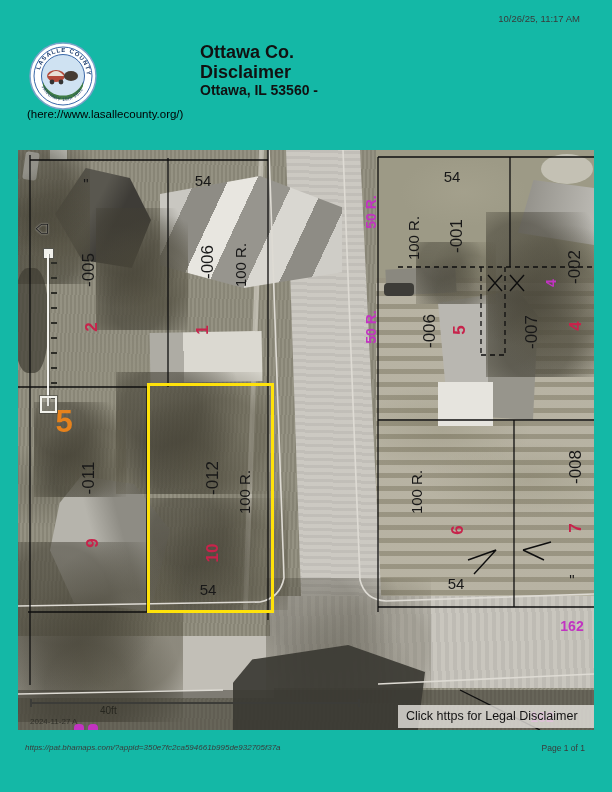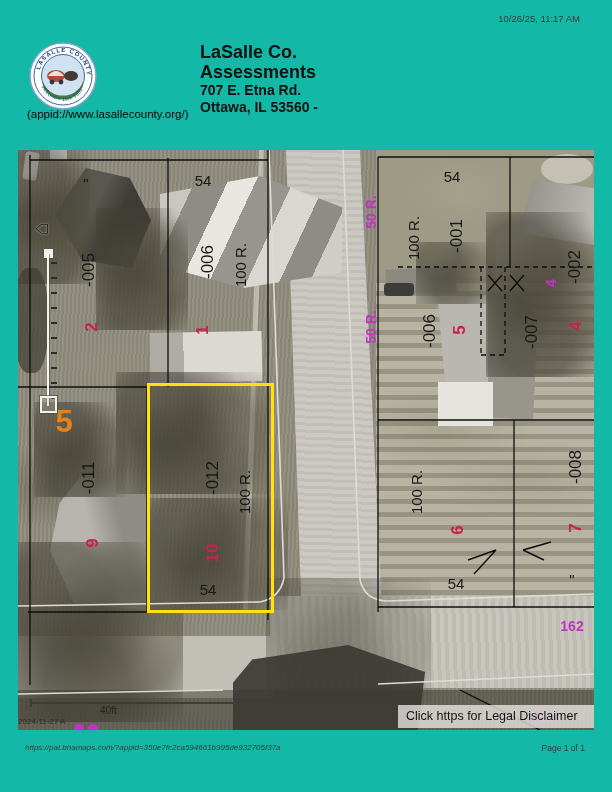--- a/index.html
+++ b/index.html
@@ -103,21 +103,21 @@
   .role-dim{font-size:15px;color:#181818;}
   .role-lot{font-size:17px;color:#c7234b;font-weight:700;}
   .role-road{font-size:14px;color:#c233c2;font-weight:700;}
   .role-road-faint{font-size:14px;color:#c233c2;font-weight:700;opacity:.85;}
   .role-block{font-size:31px;color:#e6821c;font-weight:700;}
 
   .scalebar{left:12px;top:552px;width:330px;height:0;border-top:2px solid #3c3c38;z-index:42;}
   .scalebar::before,.scalebar::after{content:"";position:absolute;top:-5px;width:2px;height:8px;background:#3c3c38;}
   .scalebar::before{left:0;} .scalebar::after{right:0;}
   .scale-label{left:82px;top:555px;font-size:10px;color:#26261f;z-index:42;}
-  .imagery-date{left:0;top:567px;font-size:8px;color:rgba(40,40,34,.85);z-index:42;}
+  .imagery-date{left:12px;top:567px;font-size:8px;color:rgba(40,40,34,.85);z-index:42;}
   .magenta-partial{left:56px;top:574px;width:10px;height:10px;background:#c233c2;border-radius:4px 4px 0 0;z-index:42;
     box-shadow:14px 0 0 #c233c2;}
 
   .disclaimer-band{left:380px;top:555px;width:196px;height:23px;background:rgba(233,231,225,.78);z-index:45;cursor:pointer;}
   .disclaimer-band span{position:absolute;left:8px;top:4px;font-size:12.5px;color:#131313;white-space:nowrap;}
 
   .home-btn{left:16px;top:66px;width:24px;height:24px;z-index:50;cursor:pointer;}
   .home-glyph{left:0;top:0;font-size:22px;color:#1c1c1c;transform:rotate(-90deg);text-shadow:0 0 2px rgba(255,255,255,.8);}
   .slider{left:20px;top:98px;width:20px;height:170px;z-index:50;}
   .slider-track{left:9px;top:6px;width:2px;height:152px;background:rgba(250,250,246,.95);box-shadow:1px 0 0 rgba(60,60,55,.5);}
@@ -149,29 +149,28 @@
       </defs>
       <text font-size="6" font-weight="bold" fill="#1a3a6b" letter-spacing="1">
         <textPath href="#arcTop" startOffset="8%">LASALLE COUNTY</textPath>
       </text>
       <text font-size="4.6" fill="#1a3a6b" letter-spacing="0.5">
         <textPath href="#arcBot" startOffset="12%">JANUARY 15th 1831</textPath>
       </text>
     </svg>
   </a>
 
-  <div class="site-link">(appid://www.lasallecounty.org/)</div>
+  <div class="site-link">(here://www.lasallecounty.org/)</div>
 
   <div class="org-block">
     <div class="org-name">
-      <div>LaSalle Co.</div>
-      <div>Assessments</div>
+      <div>Ottawa Co.</div>
+      <div>Disclaimer</div>
     </div>
     <div class="org-address">
-      <div>707 E. Etna Rd.</div>
       <div>Ottawa, IL 53560 -</div>
     </div>
   </div>
 
   <div class="map">
     <div class="grass-noise"></div>
     <div class="field-top"></div>
     <div class="field-rows"></div>
 
     <div class="road-v"></div>

